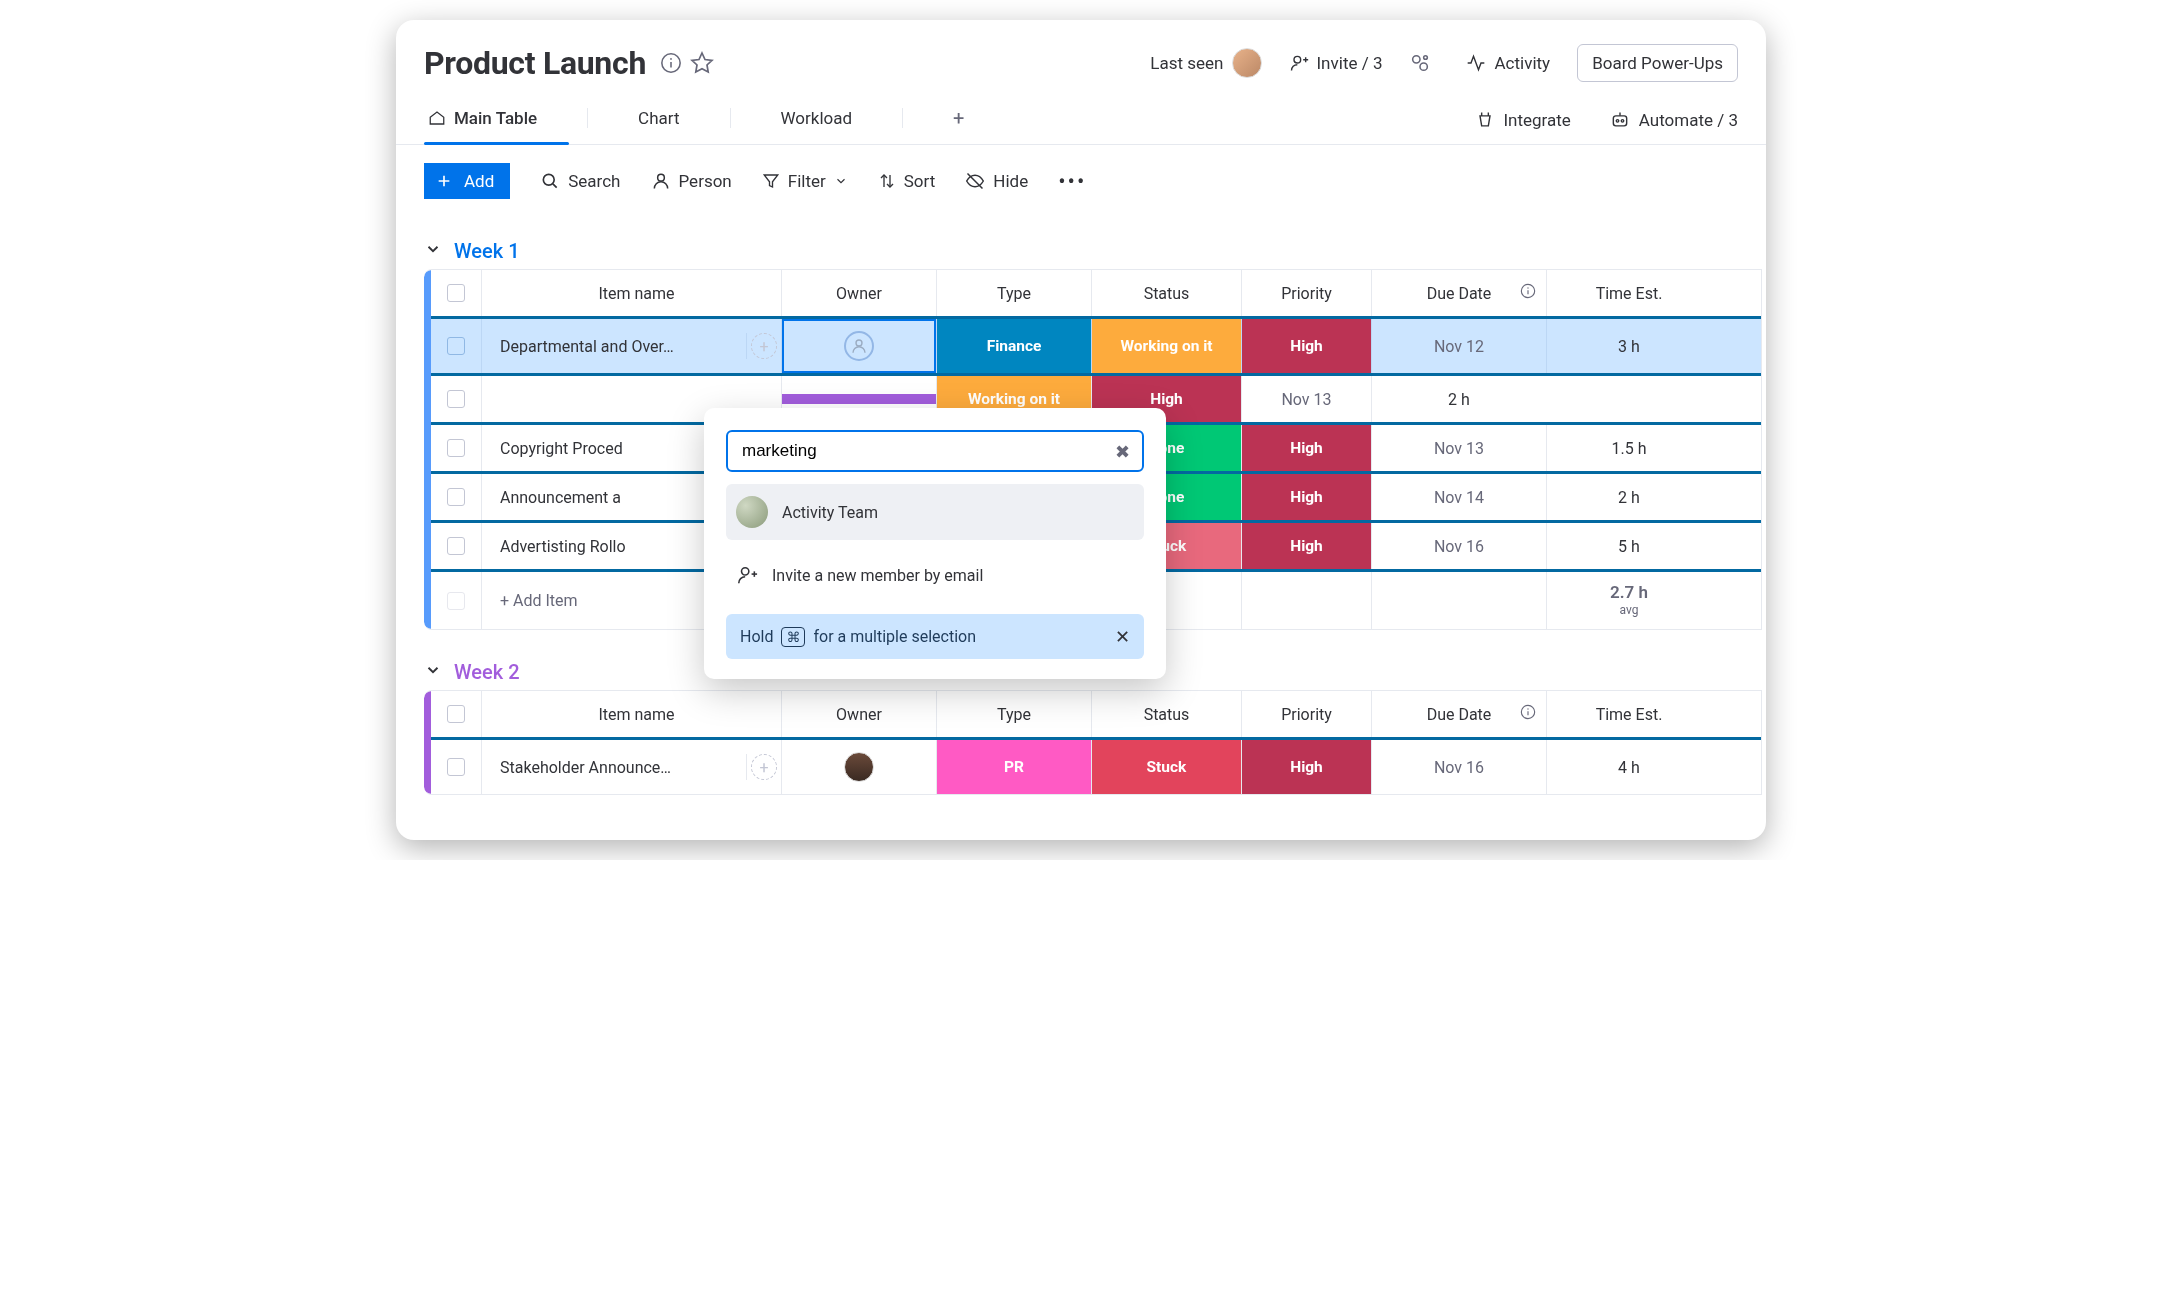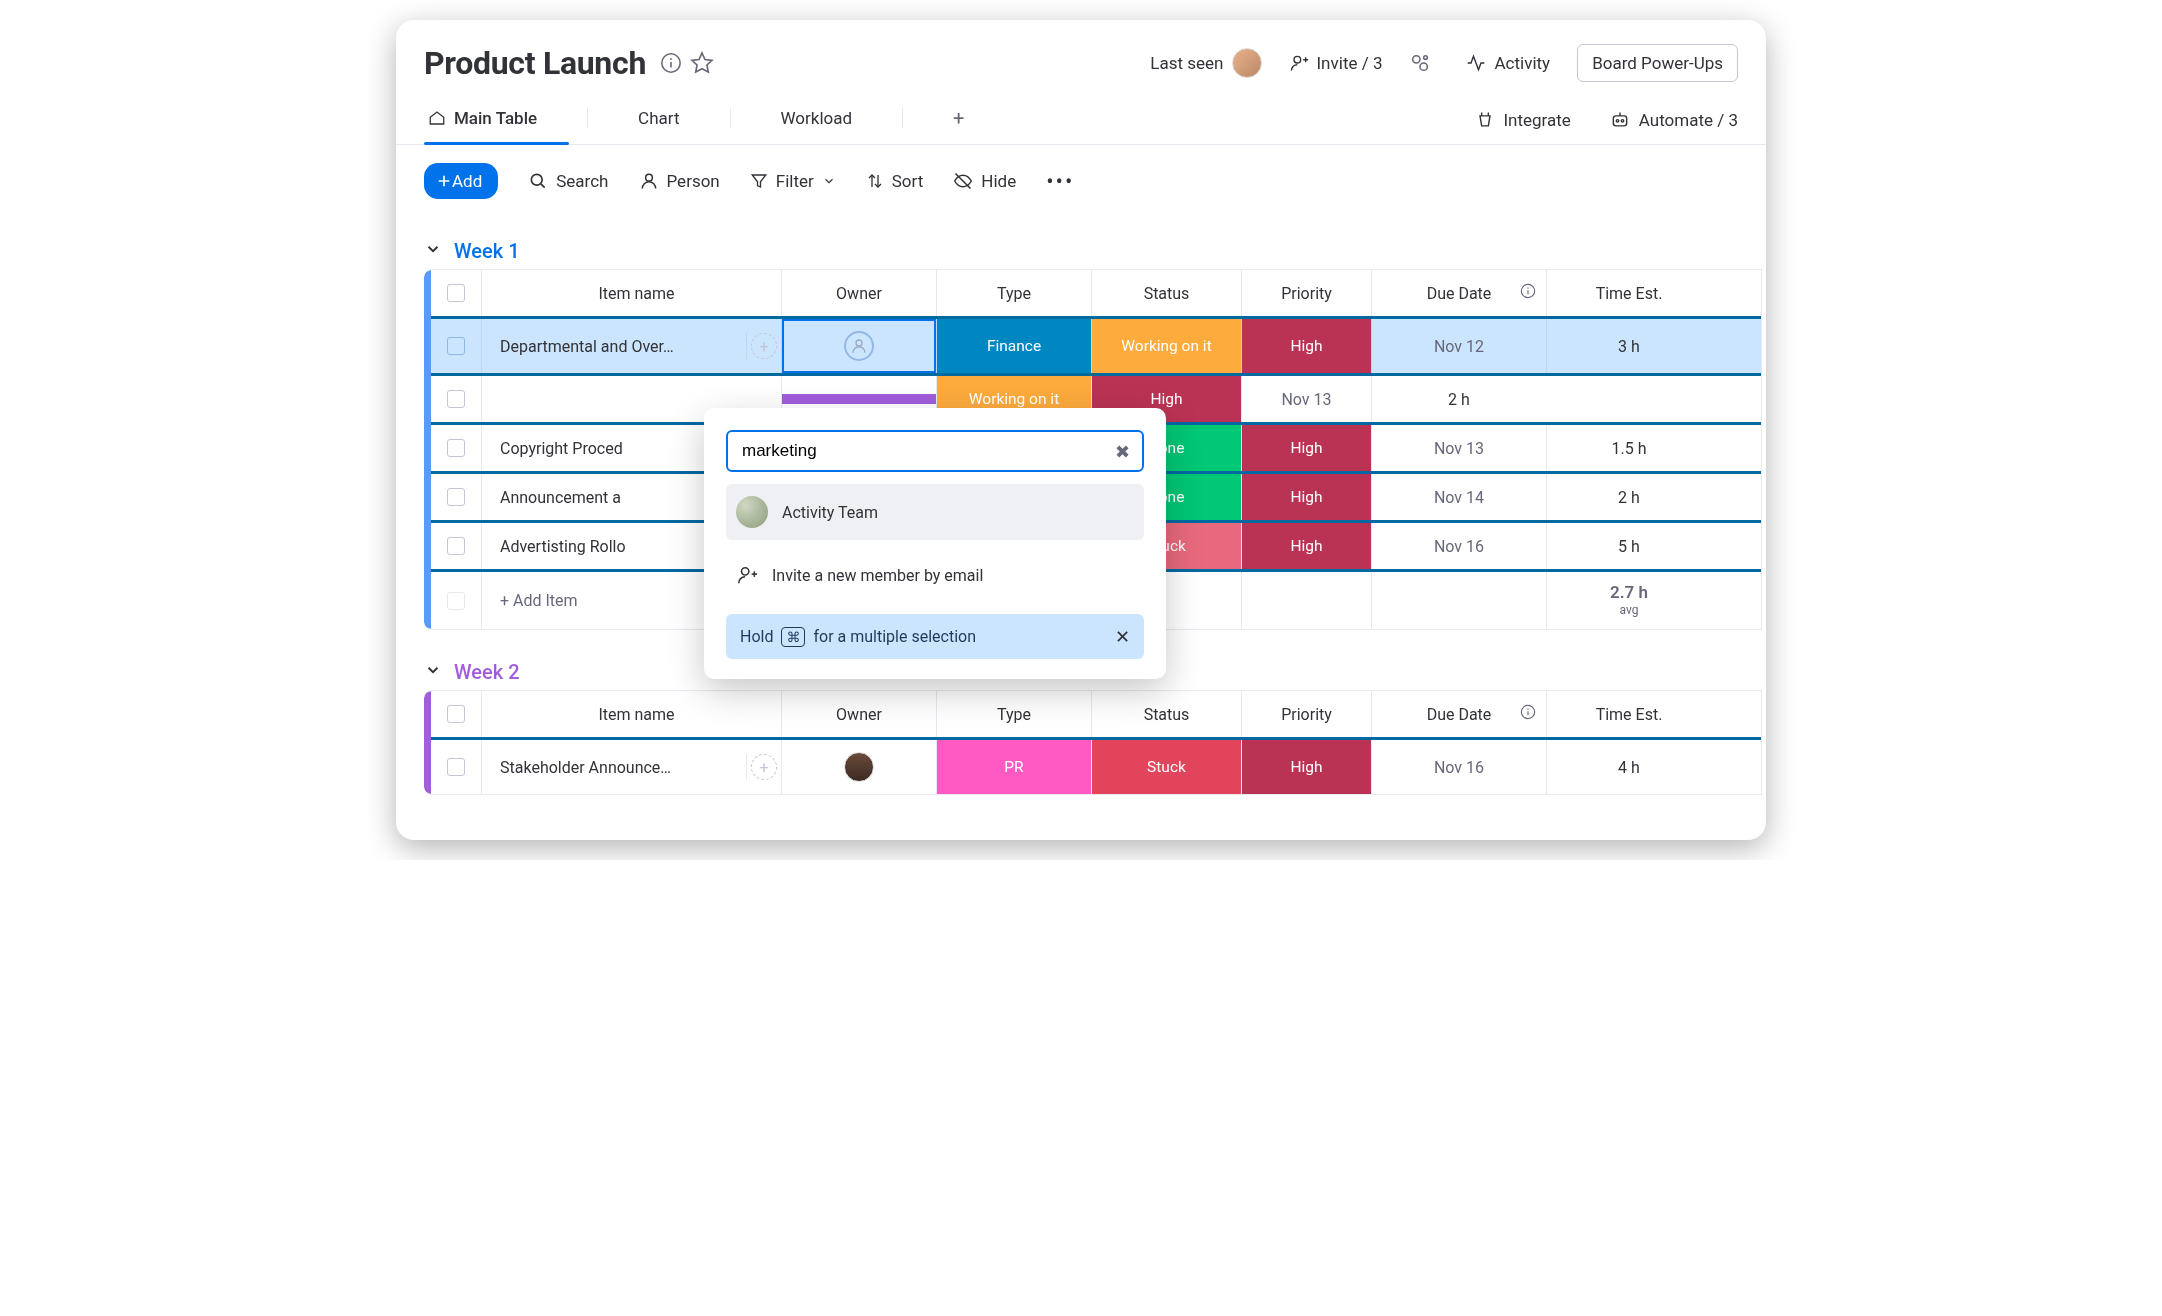--- a/index.html
+++ b/index.html
@@ -21,21 +21,21 @@
   
   .tabs-row { display:flex; align-items:center; padding:0 28px; border-bottom:1px solid #e6e9ef; position:relative; }
   .tab { display:flex; align-items:center; gap:8px; padding:10px 4px 14px 4px; margin-right:46px; font-size:17px; color:#323338; cursor:pointer; }
   .tab.active { color:#323338; font-weight:500; }
   .tab-underline { position:absolute; bottom:-1px; left:28px; height:3px; width:145px; background:#0073ea; border-radius:2px; }
   .tab-sep { width:1px; height:20px; background:#e6e9ef; margin-right:46px; margin-top:-4px;}
   .tabs-right { margin-left:auto; display:flex; align-items:center; gap:38px; }
   .tabs-right .item { display:flex; align-items:center; gap:8px; font-size:17px; cursor:pointer; }
   
   .toolbar { display:flex; align-items:center; gap:30px; padding:18px 28px 10px 28px; }
-  .btn-primary { background:#0073ea; color:#fff; border-radius:14px; padding:8px 16px 8px 12px; display:flex; align-items:center; gap:0; font-size:17px; cursor:pointer; }
+  .btn-primary { background:#0073ea; color:#fff; border-radius:0; padding:8px 16px 8px 12px; display:flex; align-items:center; gap:12px; font-size:17px; cursor:pointer; }
   .toolbar .item { display:flex; align-items:center; gap:8px; font-size:17px; color:#323338; cursor:pointer; }
   .dots { font-size:22px; letter-spacing:2px; color:#323338; cursor:pointer; }
   
   .groups { padding:0 4px 0 28px; }
   .group-title { display:flex; align-items:center; gap:12px; margin-top:30px; margin-bottom:6px; font-size:20px; font-weight:500; }
   .g1 .group-title { color:#0073ea; }
   .g2 .group-title { color:#a25ddc; }
   .chevron { color:#323338; }
   
   .table { border:1px solid #e6e9ef; border-left:none; border-radius:8px 0 0 8px; overflow:hidden; position:relative; }
@@ -49,21 +49,21 @@
   .chk { width:18px; height:18px; border:1.5px solid #c3c6d4; border-radius:3px; }
   .left-strip { position:absolute; left:0; top:0; bottom:0; width:7px; border-radius:8px 0 0 8px; }
   .g1 .left-strip { background:#579bfc; }
   .g2 .left-strip { background:#a25ddc; }
   .table-inner { margin-left:7px; }
   .row.selected { background:#cce5ff; }
   .row.selected .cell { border-left-color:#bcd7f5; }
   .add-comment { width:26px; height:26px; border:1.5px dashed #c3c6d4; border-radius:50%; display:flex; align-items:center; justify-content:center; color:#c3c6d4; font-size:16px;}
   .owner-placeholder { width:30px; height:30px; border:2.5px solid #93b7e6; border-radius:50%; display:flex; align-items:center; justify-content:center; }
   .owner-placeholder svg { opacity:.6; }
-  .pill { color:#fff; width:100%; height:100%; display:flex; align-items:center; justify-content:center; font-size:15.5px; font-weight:400; }
+  .pill { color:#fff; width:100%; height:100%; display:flex; align-items:center; justify-content:center; font-size:15.5px; font-weight:700; }
   .type-finance { background:#0086c0; }
   .type-purple  { background:#a25ddc; }
   .status-working { background:#fdab3d; }
   .status-done    { background:#00c875; }
   .status-stuck   { background:#e8697d; }
   .priority-high  { background:#bb3354; }
   .status-stuck2  { background:#e2445c; }
   .type-pr        { background:#ff5ac4; }
   .muted { color:#676879; }
   .time-sum { font-weight:600; font-size:17px; line-height:1; }

